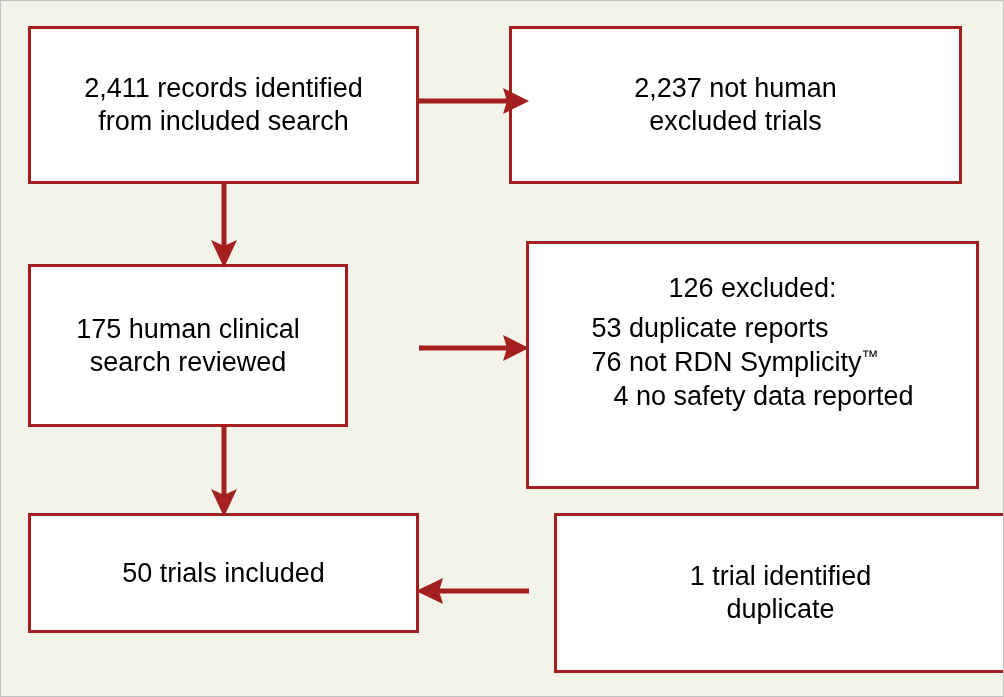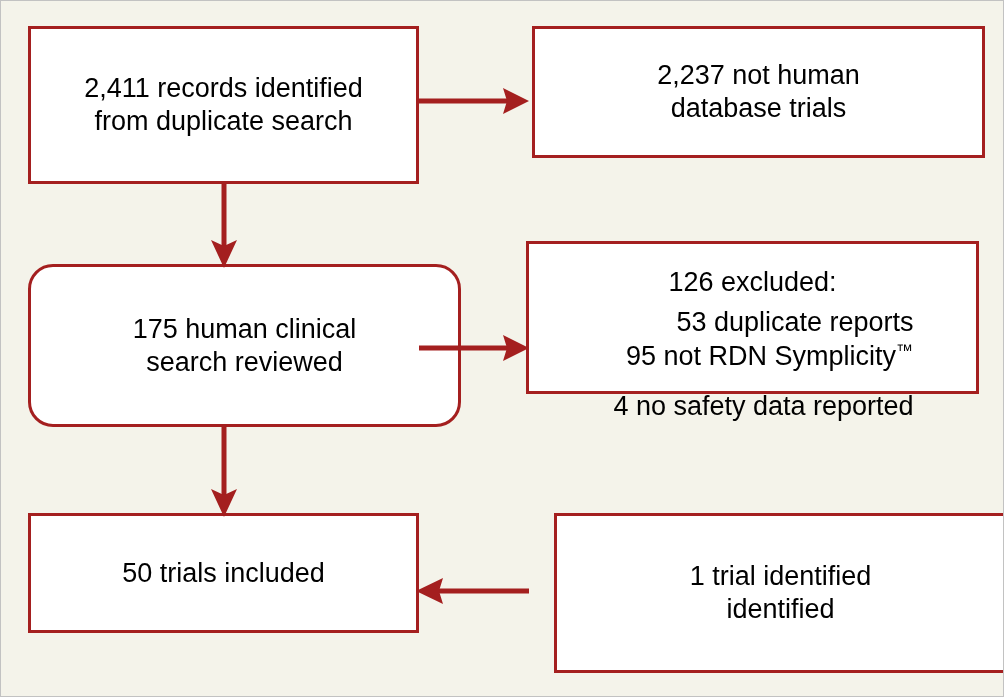--- a/index.html
+++ b/index.html
@@ -29,84 +29,84 @@
     color: #000000;
     font-size: 27px;
     line-height: 1.22;
     text-align: center;
     white-space: nowrap;
   }
   .node .line { display: block; }
 
   
   #node-records      { left: 27px;  top: 25px;  width: 391px; height: 158px; }
-  #node-not-human    { left: 531px; top: 25px;  width: 453px; height: 132px; }
-  #node-reviewed     { left: 27px;  top: 263px; width: 433px; height: 163px; border-radius: 25px; }
-  #node-excluded     { left: 525px; top: 240px; width: 453px; height: 153px;
-                       justify-content: flex-start; padding-top: 22px; }
+  #node-not-human    { left: 508px; top: 25px;  width: 453px; height: 158px; }
+  #node-reviewed     { left: 27px;  top: 263px; width: 320px; height: 163px; }
+  #node-excluded     { left: 525px; top: 240px; width: 453px; height: 248px;
+                       justify-content: flex-start; padding-top: 28px; }
   #node-included     { left: 27px;  top: 512px; width: 391px; height: 120px; }
   #node-separate     { left: 525px; top: 512px; width: 453px; height: 160px; margin-left: 28px; }
 
   
   .excl-head { font-size: 27px; margin-bottom: 6px; }
   .excl-list {
-    text-align: right;
+    text-align: left;
     font-size: 27px;
     line-height: 1.26;
   }
   .excl-list .line { display: block; }
-  .excl-list .indent { padding-left: 22px; margin-top: 16px; }
+  .excl-list .indent { padding-left: 22px; }
   .tm { font-size: 17px; vertical-align: 0.55em; letter-spacing: 0.5px; }
 
   
   .conn { position: absolute; }
   .conn svg { display: block; overflow: visible; }
 
   #conn-records-to-nothuman { left: 418px; top: 84px;  width: 110px; height: 32px; }
   #conn-records-to-reviewed { left: 206px; top: 183px; width: 34px;  height: 84px; }
   #conn-reviewed-to-excluded{ left: 418px; top: 331px; width: 110px; height: 32px; }
   #conn-reviewed-to-included{ left: 206px; top: 426px; width: 34px;  height: 90px; }
   #conn-separate-to-included{ left: 415px; top: 574px; width: 113px; height: 32px; }
 </style>
 </head>
 <body>
 
 <div id="figure">
 
   <div class="node" id="node-records">
     <span class="line">2,411 records identified</span>
-    <span class="line">from duplicate search</span>
+    <span class="line">from included search</span>
   </div>
 
   <div class="node" id="node-not-human">
     <span class="line">2,237 not human</span>
-    <span class="line">database trials</span>
+    <span class="line">excluded trials</span>
   </div>
 
   <div class="node" id="node-reviewed">
     <span class="line">175 human clinical</span>
     <span class="line">search reviewed</span>
   </div>
 
   <div class="node" id="node-excluded">
     <span class="excl-head">126 excluded:</span>
     <span class="excl-list">
       <span class="line">53 duplicate reports</span>
-      <span class="line"><span>95 not RDN Symplicity</span><span class="tm">™</span></span>
+      <span class="line"><span>76 not RDN Symplicity</span><span class="tm">™</span></span>
       <span class="line indent">4 no safety data reported</span>
     </span>
   </div>
 
   <div class="node" id="node-included">
     <span class="line">50 trials included</span>
   </div>
 
   <div class="node" id="node-separate">
     <span class="line">1 trial identified</span>
-    <span class="line">identified</span>
+    <span class="line">duplicate</span>
   </div>
 
   <div class="conn" id="conn-records-to-nothuman">
     <svg width="110" height="32" viewBox="0 0 110 32" aria-hidden="true">
       <line x1="0" y1="16" x2="92" y2="16" stroke="#a41f1f" stroke-width="5"></line>
       <polygon points="110,16 84,3 88,16 84,29" fill="#a41f1f"></polygon>
     </svg>
   </div>
 
   <div class="conn" id="conn-records-to-reviewed">

